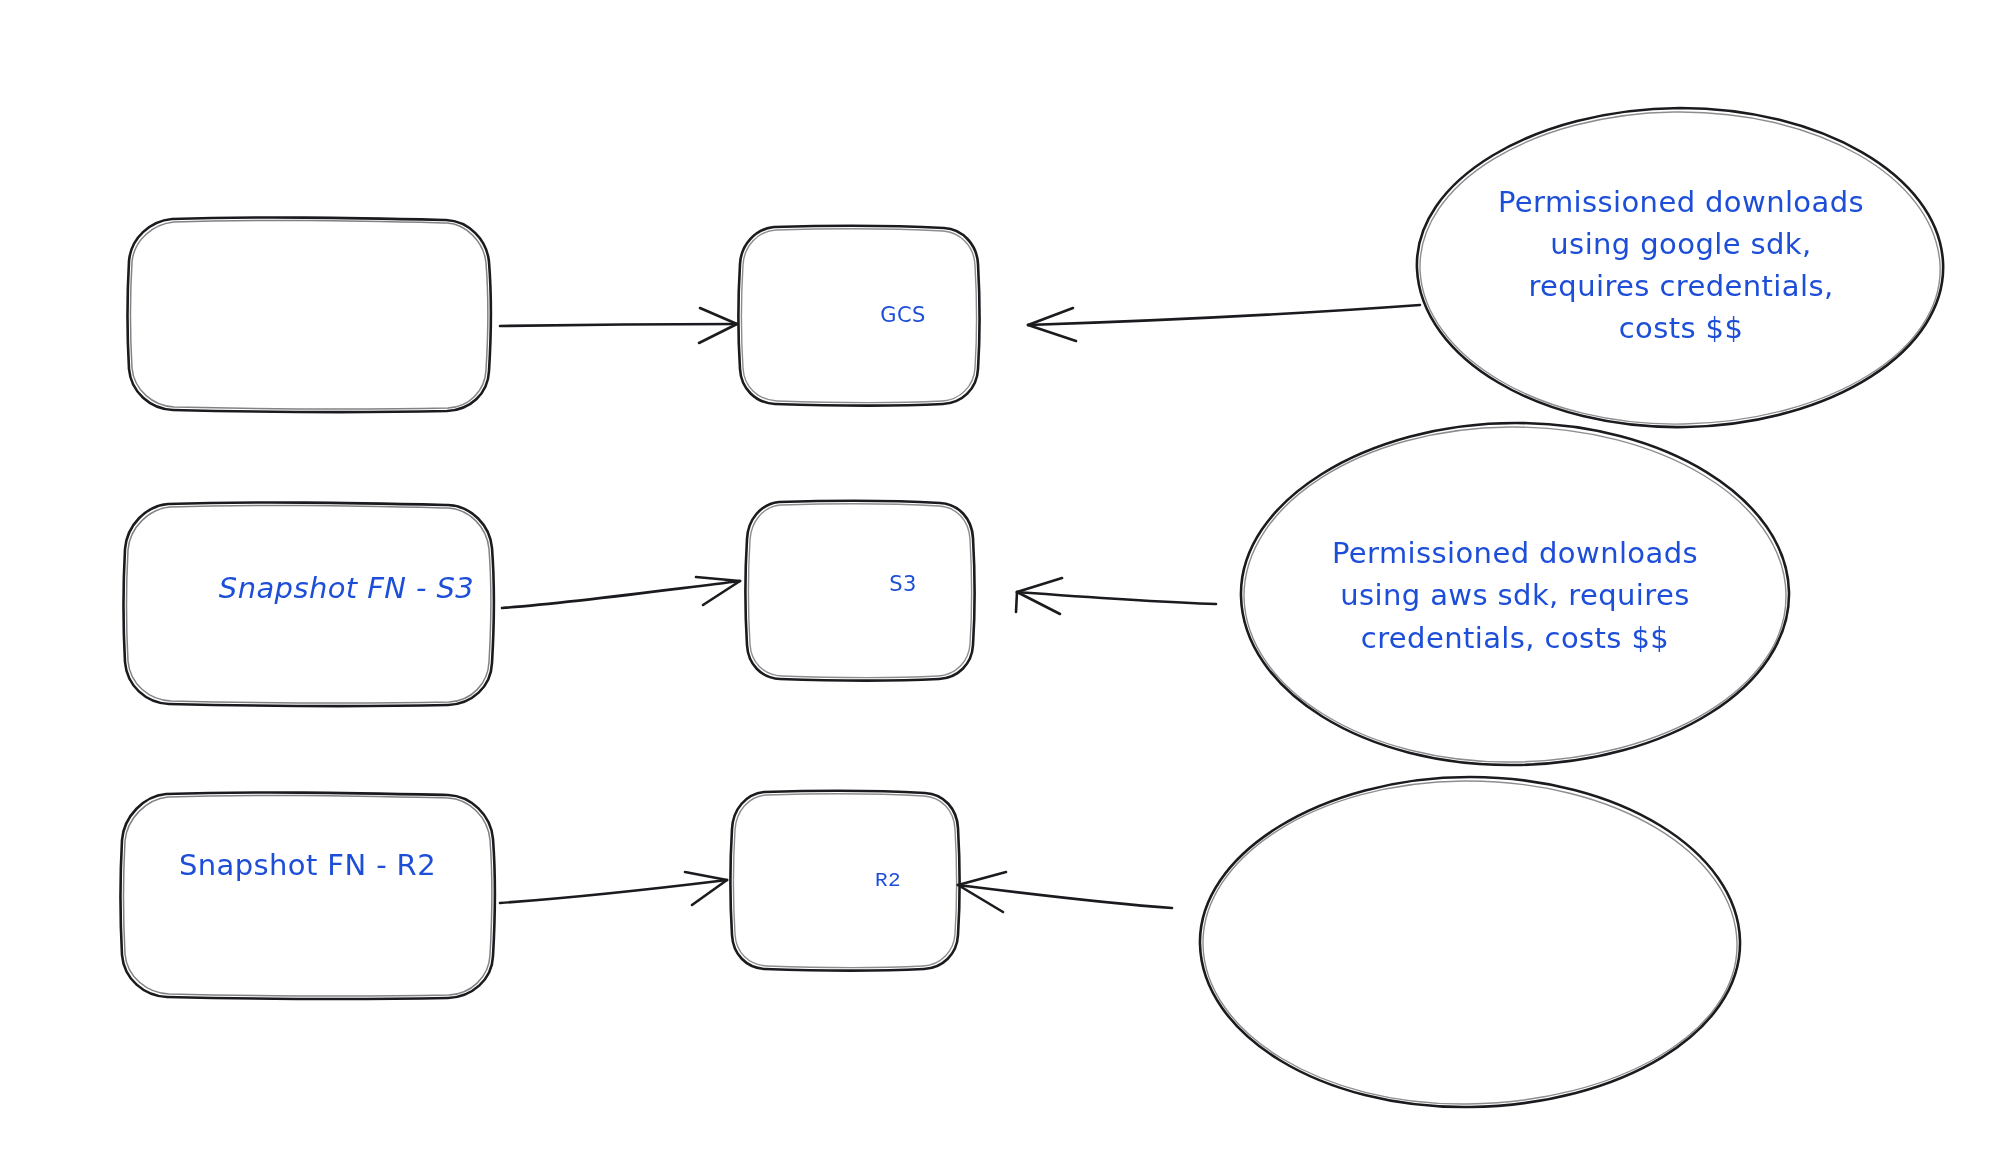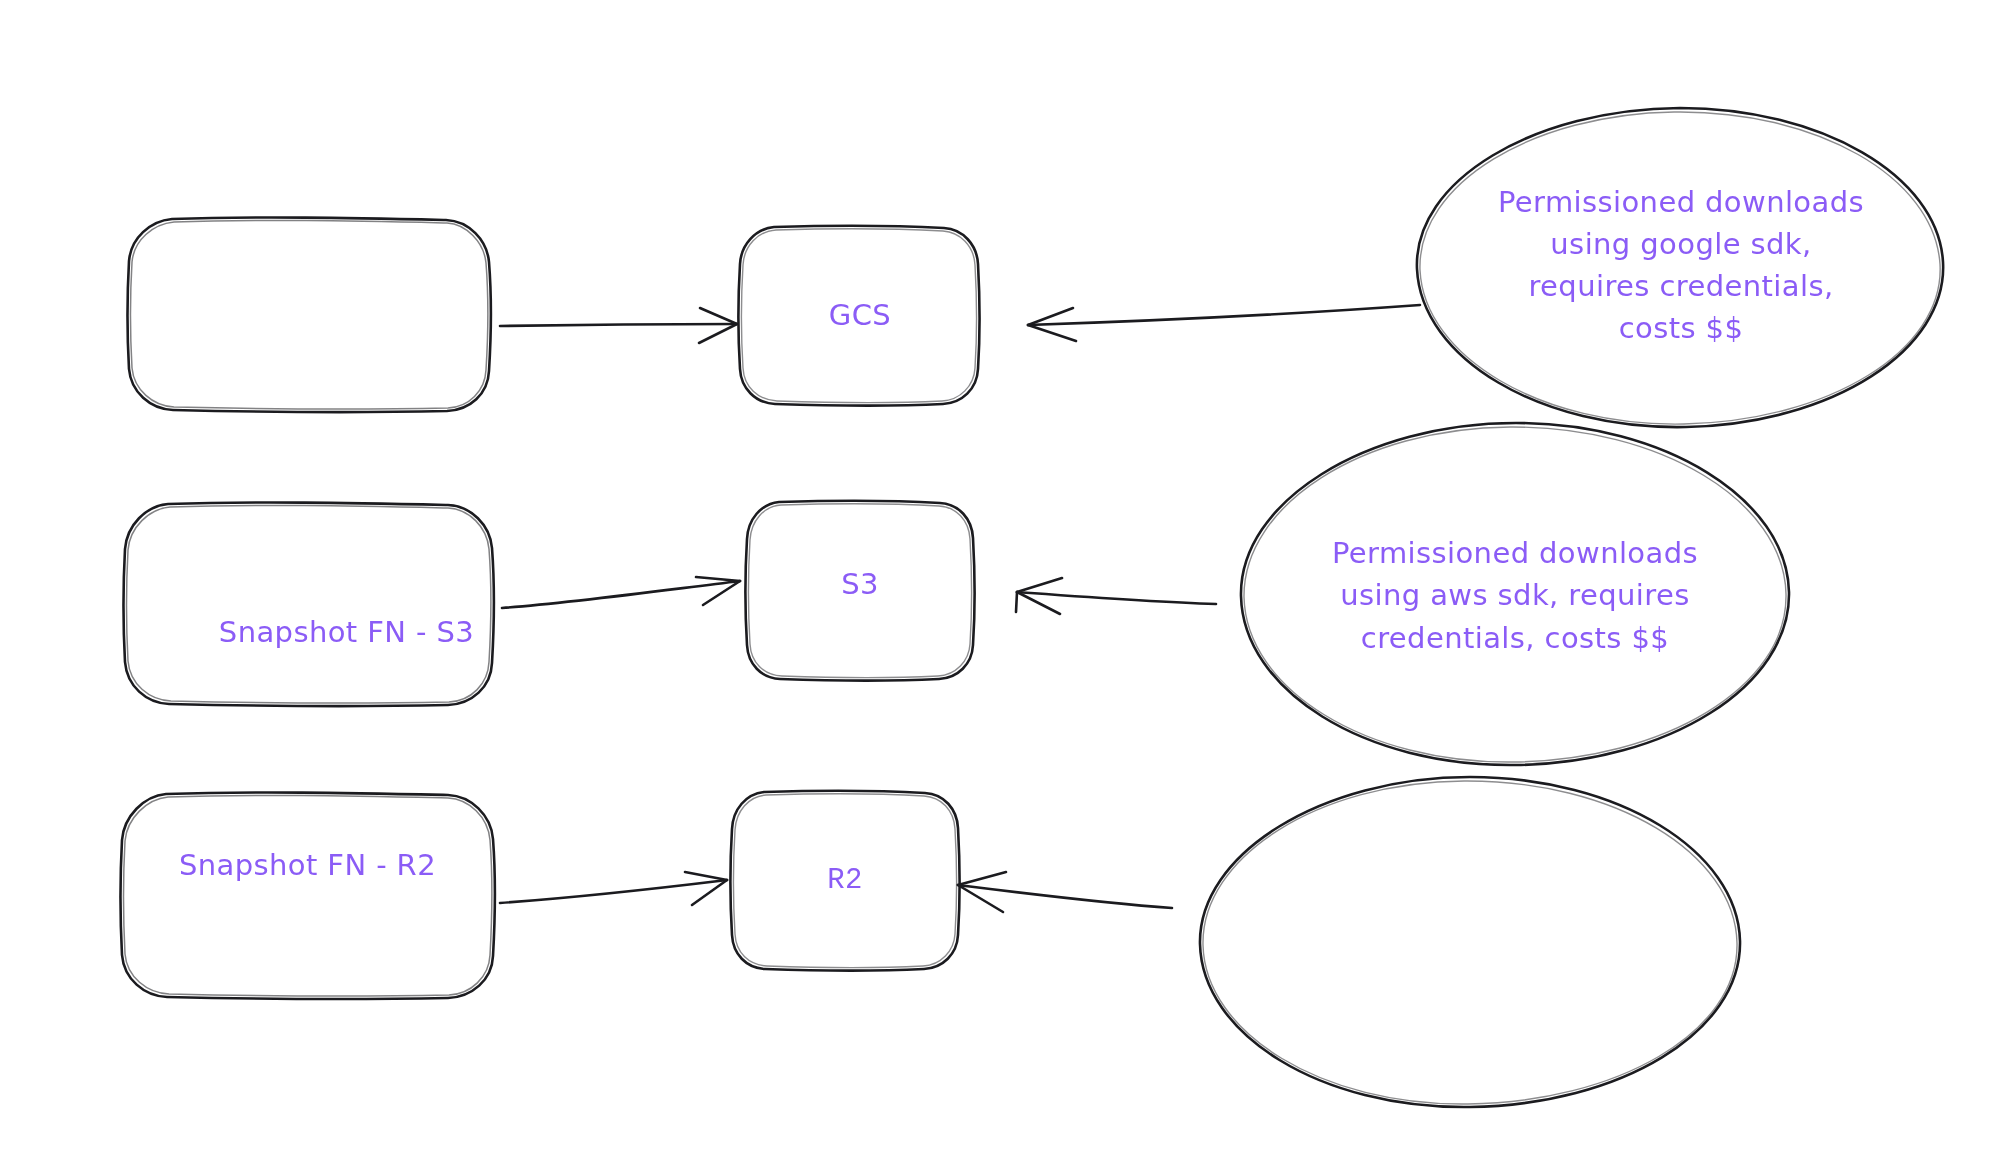--- a/index.html
+++ b/index.html
@@ -25,32 +25,33 @@
     top: 0;
     width: 2000px;
     height: 1174px;
   }
   .node-label {
     position: absolute;
     display: flex;
     align-items: center;
     justify-content: center;
     text-align: center;
-    color: #8b5cf6;
+    color: #1d4ed8;
     letter-spacing: 0.4px;
     line-height: 1.42;
     white-space: pre-line;
     pointer-events: none;
     font-family: "DejaVu Sans", sans-serif;
   }
   .box-label {
     font-size: 29px;
   }
   .store-label {
-    font-size: 29px;
+    font-size: 21px;
+    padding-left: 43px;
   }
   .note-label {
     font-size: 29px;
     line-height: 1.45;
   }
 </style>
 </head>
 <body>
 
 <div id="canvas">
@@ -186,21 +187,21 @@
   </svg>
 
 
   <div class="node-label store-label" style="left:740px; top:227px; width:240px; height:178px;">GCS</div>
 
   <div class="node-label note-label" style="left:1440px; top:150px; width:482px; height:230px;">Permissioned downloads
 using google sdk,
 requires credentials,
 costs $$</div>
 
-  <div class="node-label box-label" style="left:125px; top:532px; width:443px; height:201px;">Snapshot FN - S3</div>
+  <div class="node-label box-label" style="left:125px; top:488px; width:443px; height:201px;font-style:italic;">Snapshot FN - S3</div>
 
   <div class="node-label store-label" style="left:747px; top:502px; width:226px; height:166px;">S3</div>
 
   <div class="node-label note-label" style="left:1262px; top:512px; width:506px; height:167px;">Permissioned downloads
 using aws sdk, requires
 credentials, costs $$</div>
 
   <div class="node-label box-label" style="left:122px; top:794px; width:371px; height:144px;">Snapshot FN - R2</div>
 
   <div class="node-label store-label" style="left:732px; top:792px; width:226px; height:177px;font-family:Liberation Mono, monospace;">R2</div>

